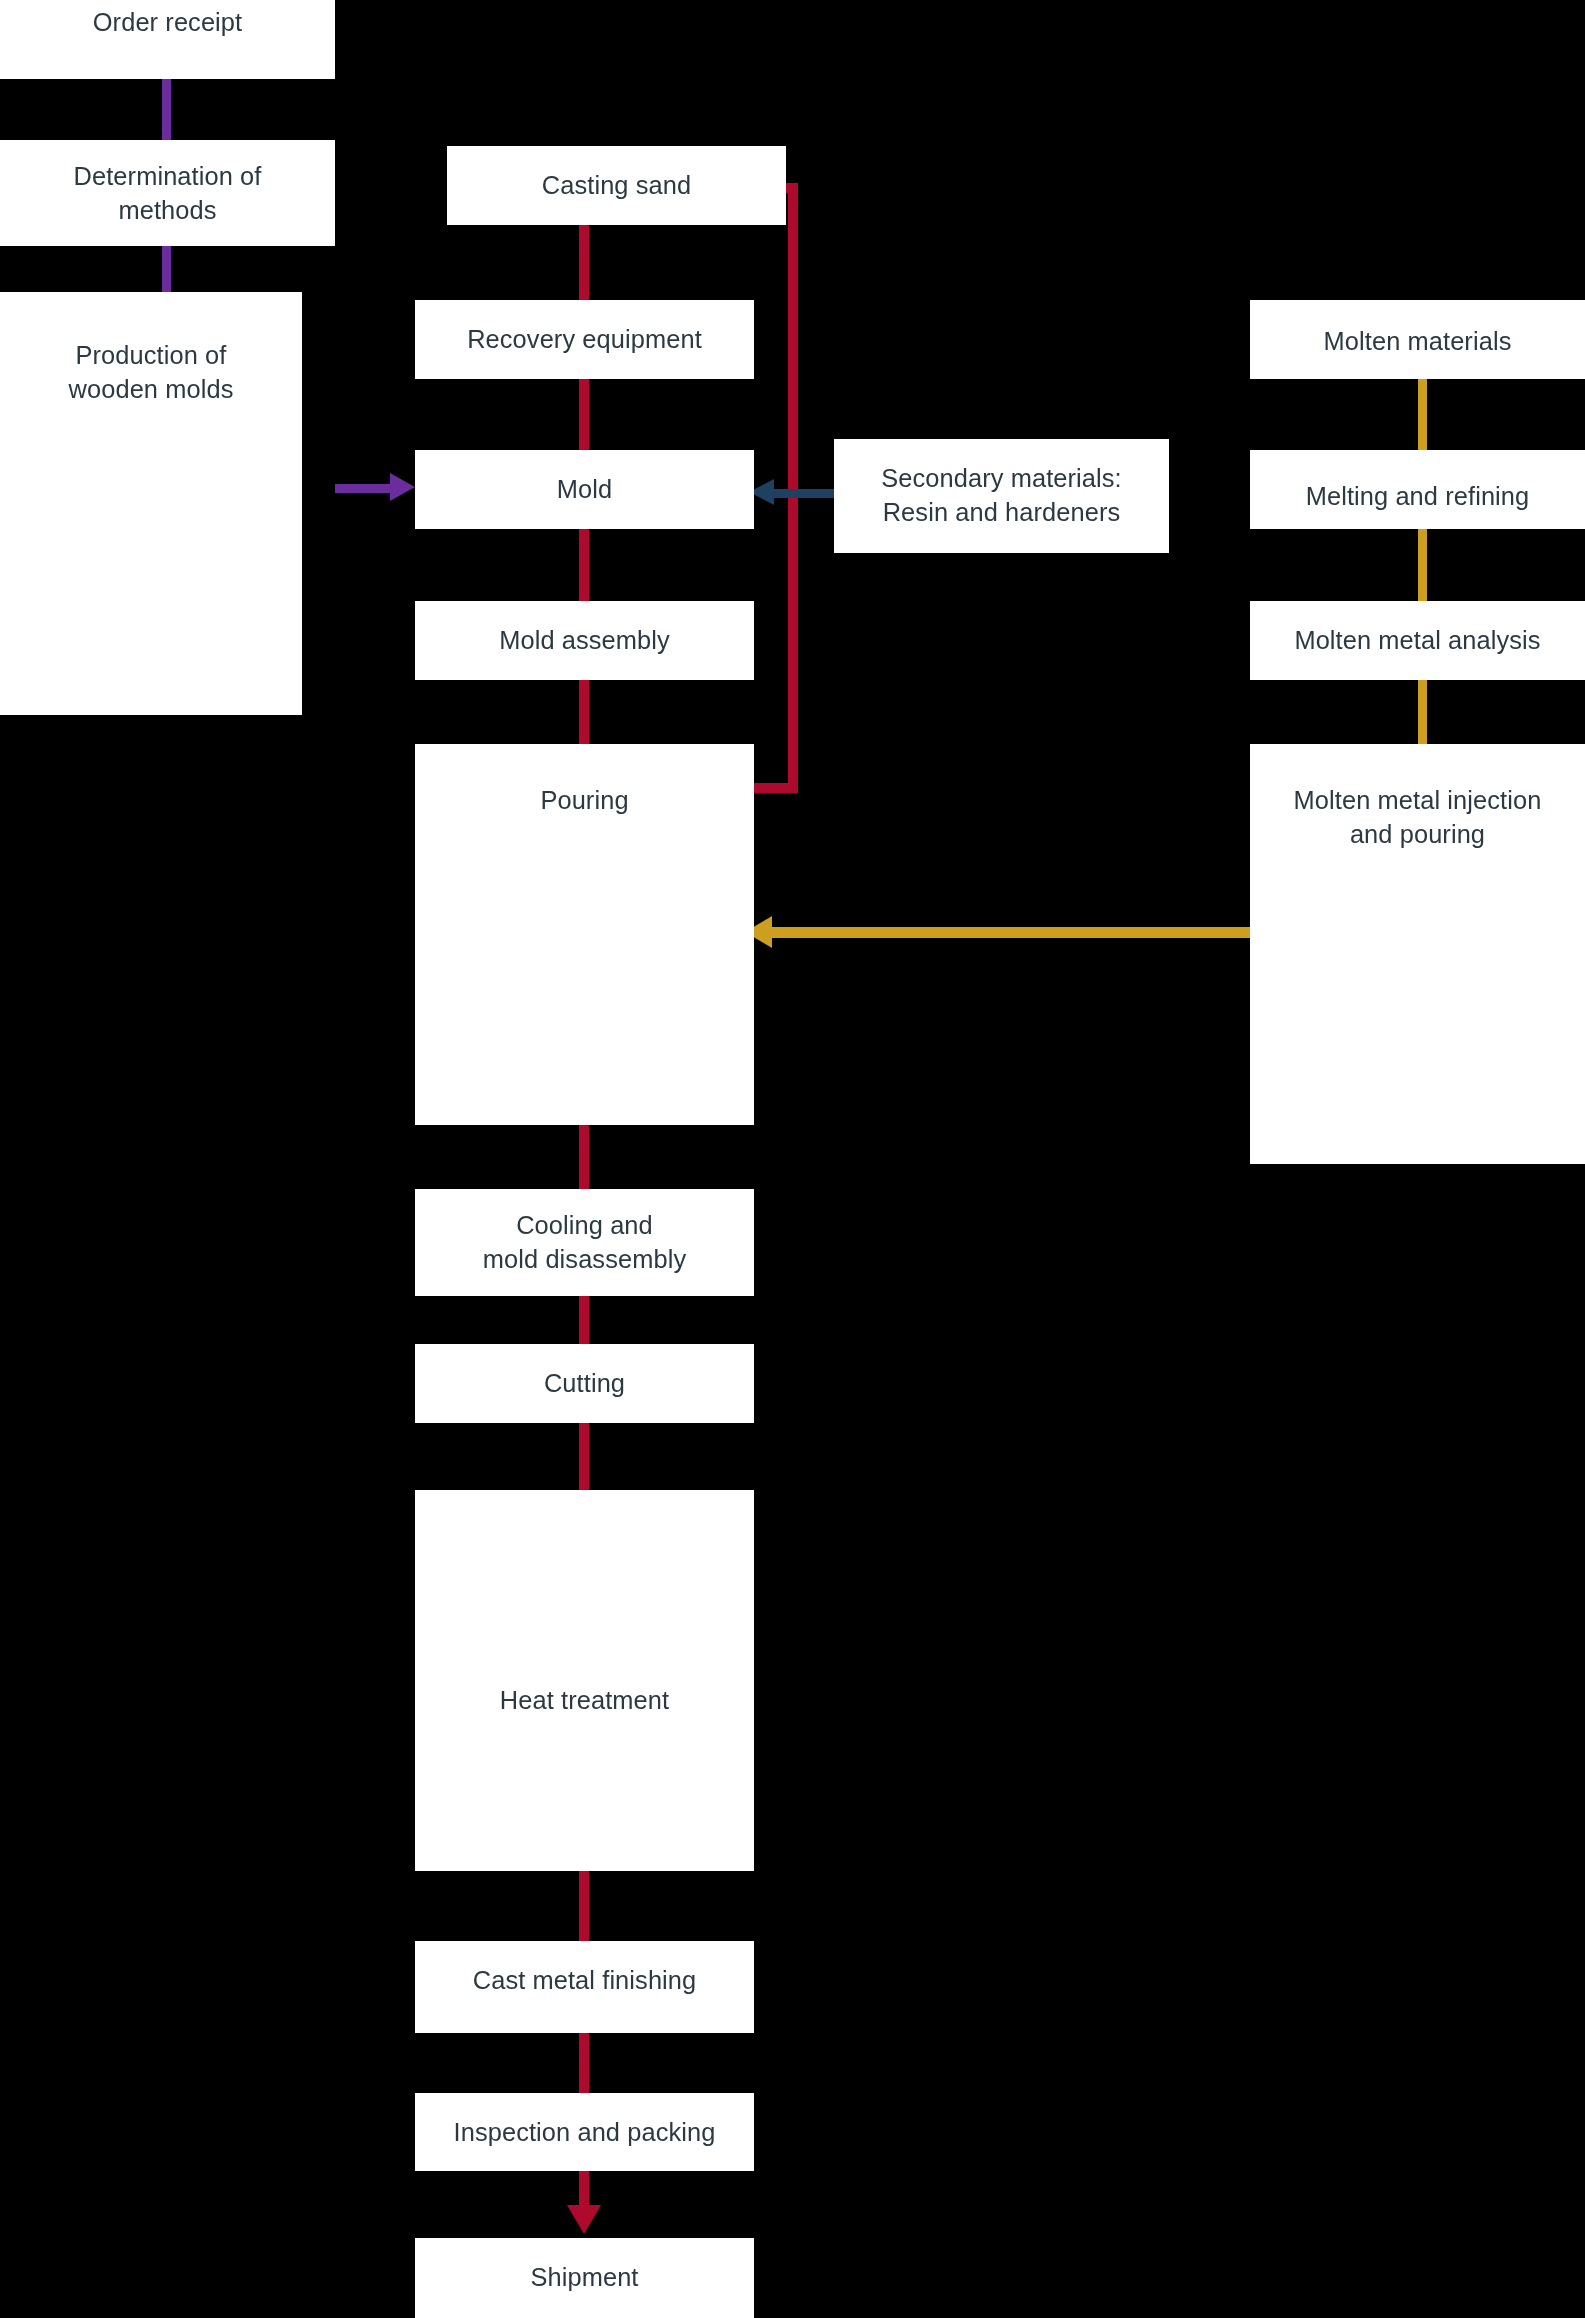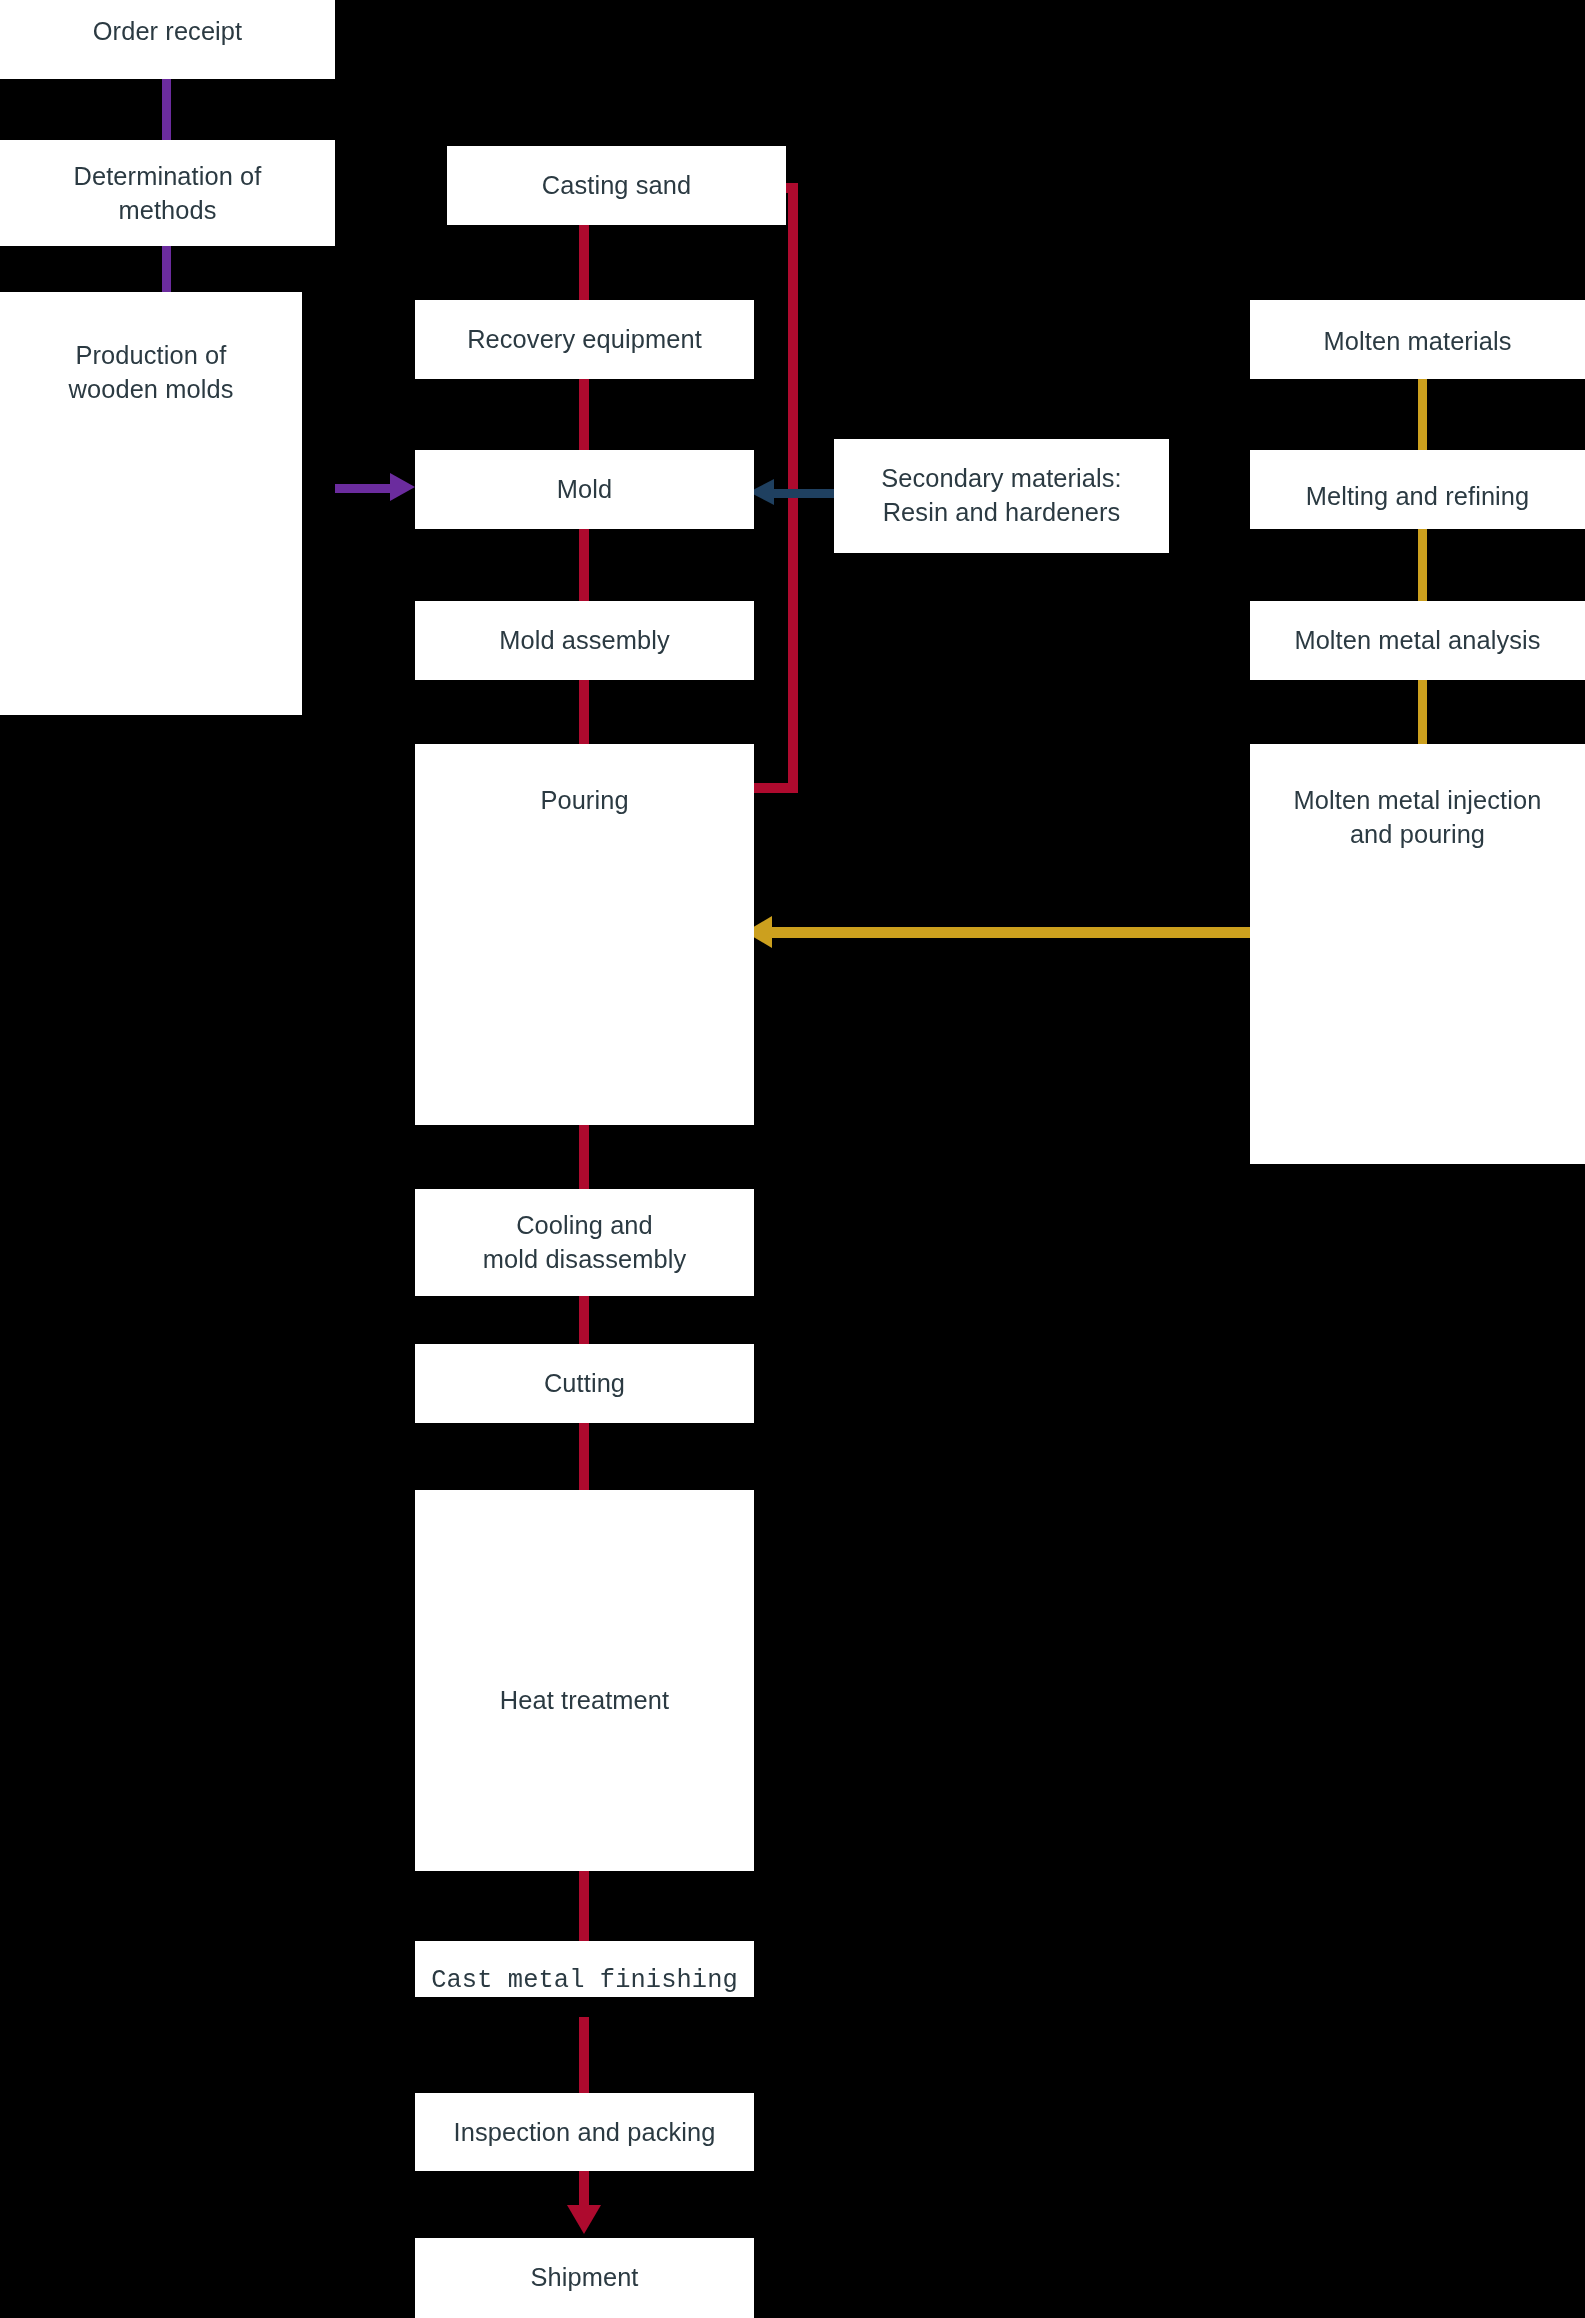--- a/index.html
+++ b/index.html
@@ -63,21 +63,21 @@
   <div class="hline" style="left:772px; top:489px; width:64px; height:9.3px; background:#1F4060;"></div>
   <div class="arrowhead" style="left:749px; top:479px; border-top:13.5px solid transparent; border-bottom:13.5px solid transparent; border-right:25.4px solid #1F4060;"></div>
 
   <div class="vline" style="left:1418px; top:379px; width:9.3px; height:74px; background:#CCA01E;"></div>
   <div class="vline" style="left:1418px; top:528px; width:9.3px; height:76px; background:#CCA01E;"></div>
   <div class="vline" style="left:1418px; top:679px; width:9.3px; height:67px; background:#CCA01E;"></div>
 
   <div class="hline" style="left:771px; top:927px; width:479px; height:11px; background:#CCA01E;"></div>
   <div class="arrowhead" style="left:745px; top:916px; border-top:16px solid transparent; border-bottom:16px solid transparent; border-right:27px solid #CCA01E;"></div>
 
-  <div class="node" style="left:0px; top:0px; width:335px; height:79px; padding-top:15px;">
+  <div class="node" style="left:0px; top:0px; width:335px; height:79px; padding-top:6px;">
     <span>Order receipt</span>
   </div>
 
   <div class="node" style="left:0px; top:140px; width:335px; height:106px; padding-top:20.3px;">
     <span>
       <span>Determination of</span><br>
       <span>methods</span>
     </span>
   </div>
 
@@ -116,21 +116,21 @@
   </div>
 
   <div class="node" style="left:415px; top:1344px; width:339px; height:79px; padding-top:23px;">
     <span>Cutting</span>
   </div>
 
   <div class="node" style="left:415px; top:1490px; width:339px; height:381px; padding-top:40px;align-items:center;">
     <span>Heat treatment</span>
   </div>
 
-  <div class="node" style="left:415px; top:1941px; width:339px; height:56px; padding-top:23px;font-family:Liberation Mono, monospace;">
+  <div class="node" style="left:415px; top:1941px; width:339px; height:92px; padding-top:23px;">
     <span>Cast metal finishing</span>
   </div>
 
   <div class="node" style="left:415px; top:2093px; width:339px; height:78px; padding-top:23px;">
     <span>Inspection and packing</span>
   </div>
 
   <div class="node" style="left:415px; top:2238px; width:339px; height:80px; padding-top:23px;">
     <span>Shipment</span>
   </div>

